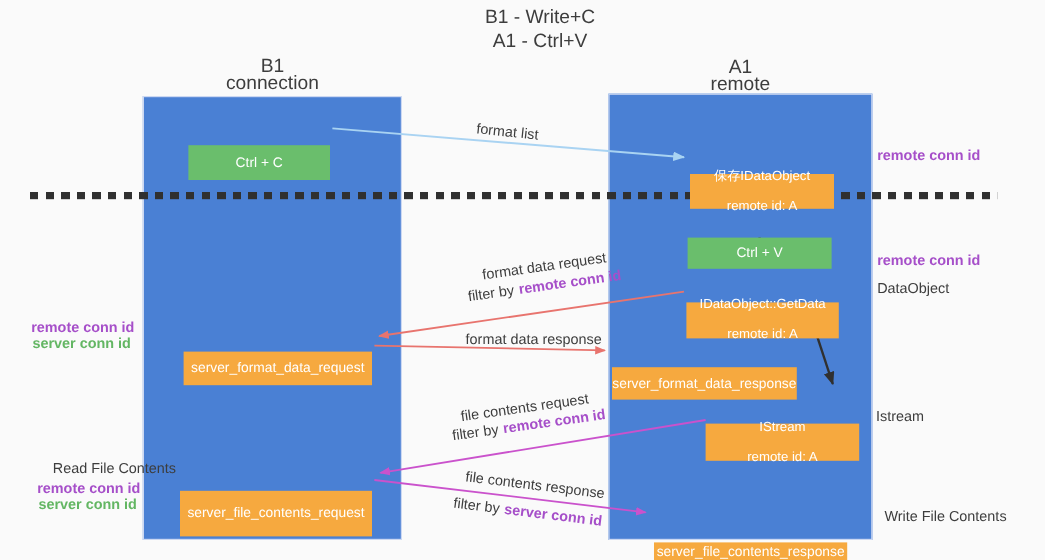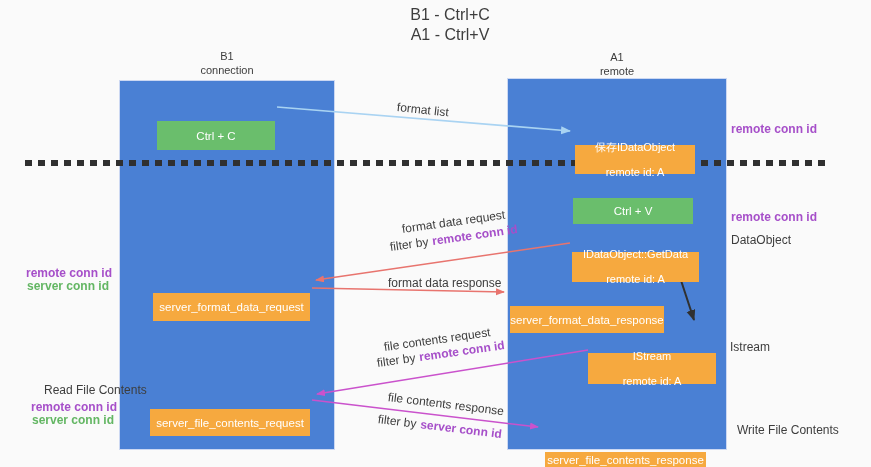--- a/index.html
+++ b/index.html
@@ -17,21 +17,21 @@
   .title {
     position: absolute;
     left: 30px; top: 5px; width: 840px;
     text-align: center;
     font-size: 16px; line-height: 20px;
     color: var(--dark, #3d3d3d);
   }
   .colhead {
     position: absolute;
     text-align: center;
-    font-size: 11px; line-height: 14px;
+    font-size: 16px; line-height: 14px;
     color: var(--dark, #3d3d3d);
   }
   .col {
     position: absolute;
     background: var(--blue, #4a80d4);
     border: 1px solid #ccd8f2;
     box-sizing: border-box;
     z-index: 1;
   }
   .divider {
@@ -79,21 +79,21 @@
   .f-black    { fill: var(--black, #303030); }
   .f-salmon   { fill: var(--salmon, #e8746e); }
   .f-magenta  { fill: var(--magenta, #ca52cc); }
 </style>
 </head>
 <body>
 
 <div class="stage">
 
   <div class="title">
-    <div>B1 - Ctrl+C</div>
+    <div>B1 - Write+C</div>
     <div>A1 - Ctrl+V</div>
   </div>
 
   <div class="colhead" style="left:119px; top:49px; width:216px;">
     <div>B1</div>
     <div>connection</div>
   </div>
   <div class="colhead" style="left:507px; top:50px; width:220px;">
     <div>A1</div>
     <div>remote</div>
@@ -145,21 +145,21 @@
   <div class="node orange" style="left:153px; top:267px; width:157px; height:28px;">
     <span>server_format_data_request</span>
   </div>
   <div class="node orange" style="left:510px; top:280px; width:154px; height:27px;">
     <span>server_format_data_response</span>
   </div>
   <div class="node orange two" style="left:588px; top:327px; width:128px; height:31px;">
     <span>IStream</span>
     <span>remote id: A</span>
   </div>
-  <div class="node orange" style="left:150px; top:383px; width:160px; height:27px;">
+  <div class="node orange" style="left:150px; top:383px; width:160px; height:38px;">
     <span>server_file_contents_request</span>
   </div>
   <div class="node orange" style="left:545px; top:426px; width:161px; height:16px;">
     <span>server_file_contents_response</span>
   </div>
 
   <div class="lbl rot-p6" style="left:397px; top:100px;">format list</div>
 
   <div class="lbl rot-n8" style="left:402px; top:222px;">format data request</div>
   <div class="lbl flt rot-n8" style="left:390px; top:240px;">

